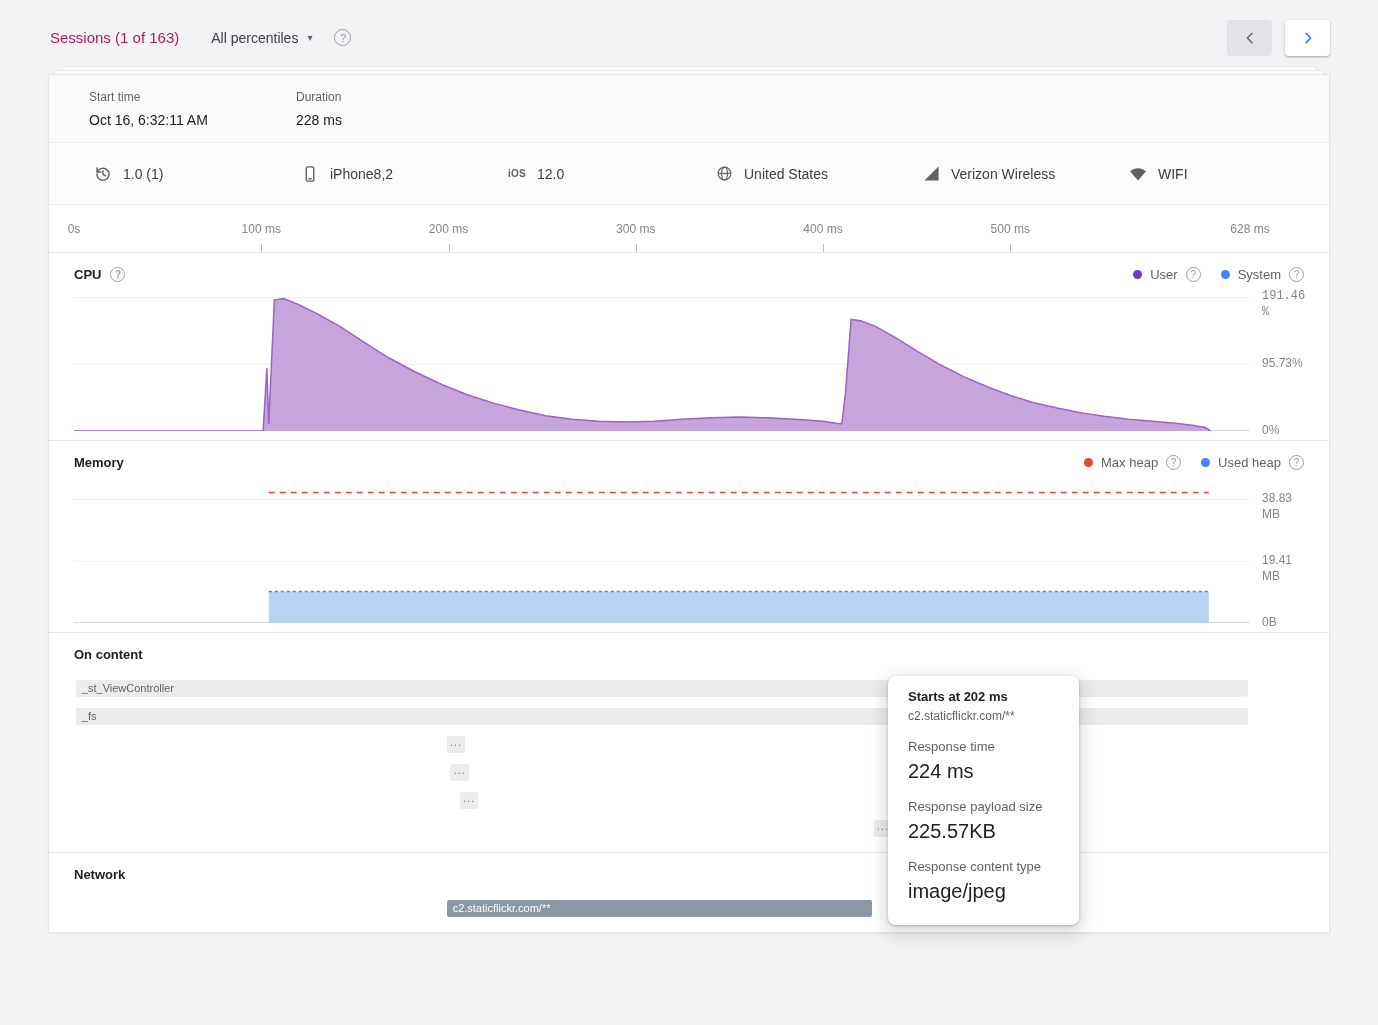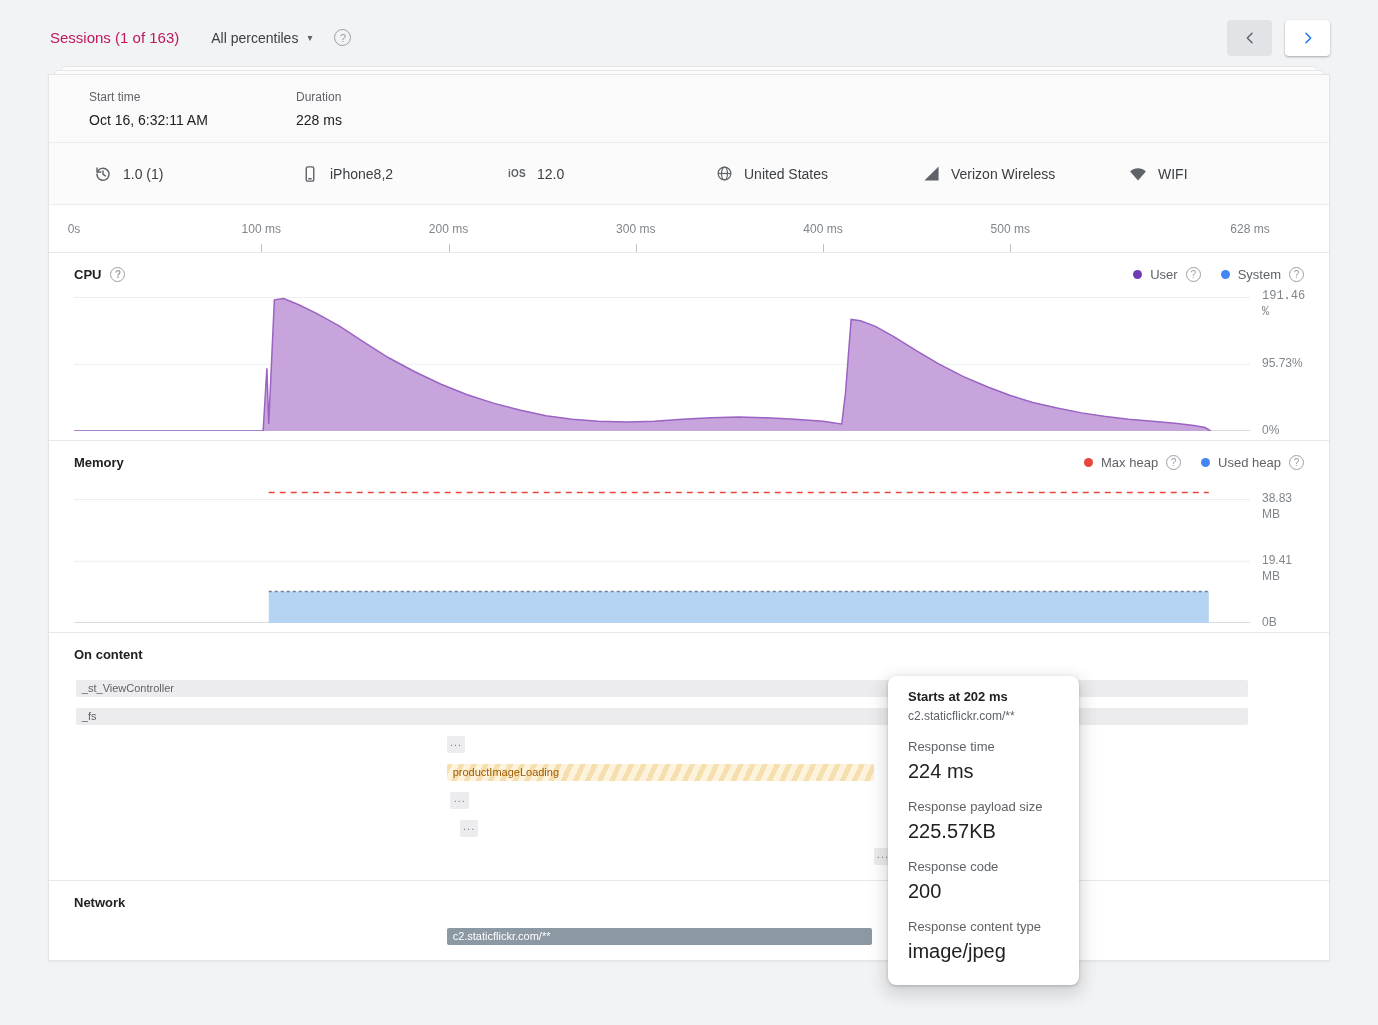--- a/index.html
+++ b/index.html
@@ -279,23 +279,20 @@
           <div class="trace-row">
             <div class="trace-bar default" style="left: 0.159236%; width: 99.6815%;">_st_ViewController</div>
           </div>
           <div class="trace-row">
             <div class="trace-bar default" style="left: 0.159236%; width: 99.6815%;">_fs</div>
           </div>
           <div class="trace-row">
             <div class="trace-bar more" style="left: 31.6879%; width: 1.59236%;">...</div>
           </div>
           <div class="trace-row">
-            <div class="trace-bar hatched" style="left: 31.6879%; width: 36.3057%;">productImageLoading</div>
-          </div>
-          <div class="trace-row">
             <div class="trace-bar more" style="left: 32.0064%; width: 1.59236%;">...</div>
           </div>
           <div class="trace-row">
             <div class="trace-bar more" style="left: 32.8025%; width: 1.59236%;">...</div>
           </div>
           <div class="trace-row">
             <div class="trace-bar more" style="left: 67.9936%; width: 1.59236%;">...</div>
           </div>
         </div>
     </div>
@@ -321,20 +318,16 @@
   <div class="tt-subtitle">c2.staticflickr.com/**</div>
   <div class="tt-field">
     <div class="tt-label">Response time</div>
     <div class="tt-value">224 ms</div>
   </div>
   <div class="tt-field">
     <div class="tt-label">Response payload size</div>
     <div class="tt-value">225.57KB</div>
   </div>
   <div class="tt-field">
-    <div class="tt-label">Response code</div>
-    <div class="tt-value">200</div>
-  </div>
-  <div class="tt-field">
     <div class="tt-label">Response content type</div>
     <div class="tt-value">image/jpeg</div>
   </div>
 </div>
 
 </body></html>

